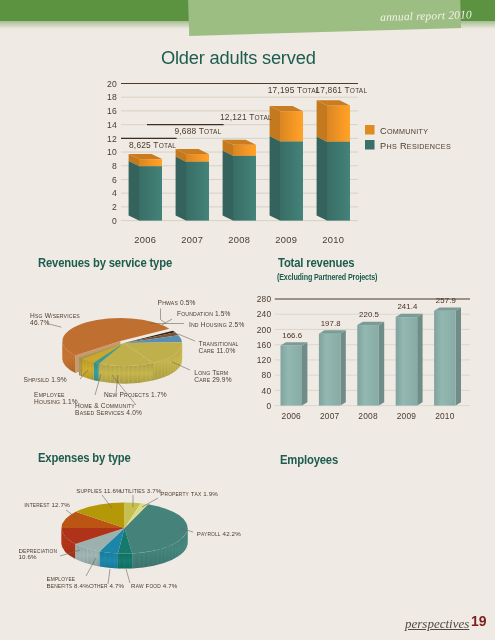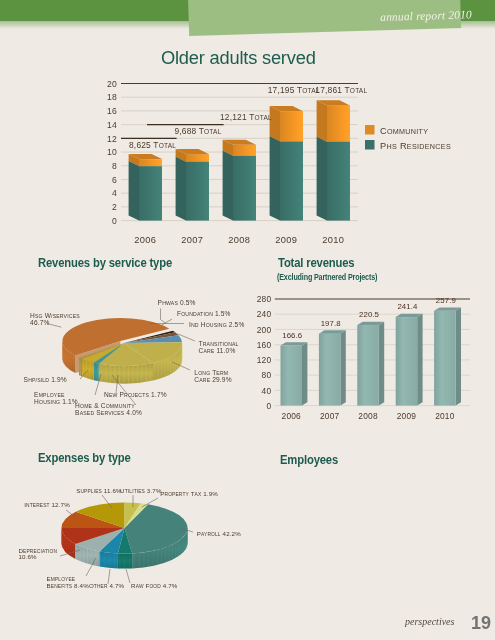--- a/index.html
+++ b/index.html
@@ -11,23 +11,23 @@
        background:linear-gradient(to bottom, rgba(104,152,74,0.55), rgba(104,152,74,0));}
   .tab{position:absolute;left:188px;top:-4px;width:272px;height:40px;background:#9CBE83;
        transform:rotate(-1.7deg);transform-origin:0 0;}
   .tab-label{position:absolute;left:380px;top:11px;color:#F2F0E6;
        font-family:"Liberation Serif",serif;font-style:italic;font-size:11.5px;
        letter-spacing:0.15px;transform:rotate(-1.7deg);transform-origin:0 0;white-space:nowrap;}
   .ctitle{position:absolute;color:#1D5C4F;font-size:13.6px;white-space:nowrap;font-weight:600;letter-spacing:-0.2px;transform:scaleX(0.83);transform-origin:0 0;}
   .csub{position:absolute;color:#1D5C4F;font-size:9.4px;white-space:nowrap;font-weight:600;letter-spacing:-0.2px;transform:scaleX(0.765);transform-origin:0 0;}
   svg{display:block;position:absolute;}
   .foot-brand{position:absolute;left:405px;top:616px;font-family:"Liberation Serif",serif;
-       font-style:italic;font-size:10px;color:#514A42;}
+       font-style:italic;font-size:13px;color:#514A42;text-decoration:underline;}
   .foot-page{position:absolute;left:471px;top:613px;font-family:"Liberation Sans",sans-serif;
-       font-weight:bold;font-size:18px;color:#737373;}
+       font-weight:bold;font-size:14px;color:#7f1d1d;}
 </style>
 </head>
 <body>
 
 <div id="page">
   <div class="band"></div>
   <div class="band-fade"></div>
   <div class="tab"></div>
   <div class="tab-label">annual report 2010</div>
 

